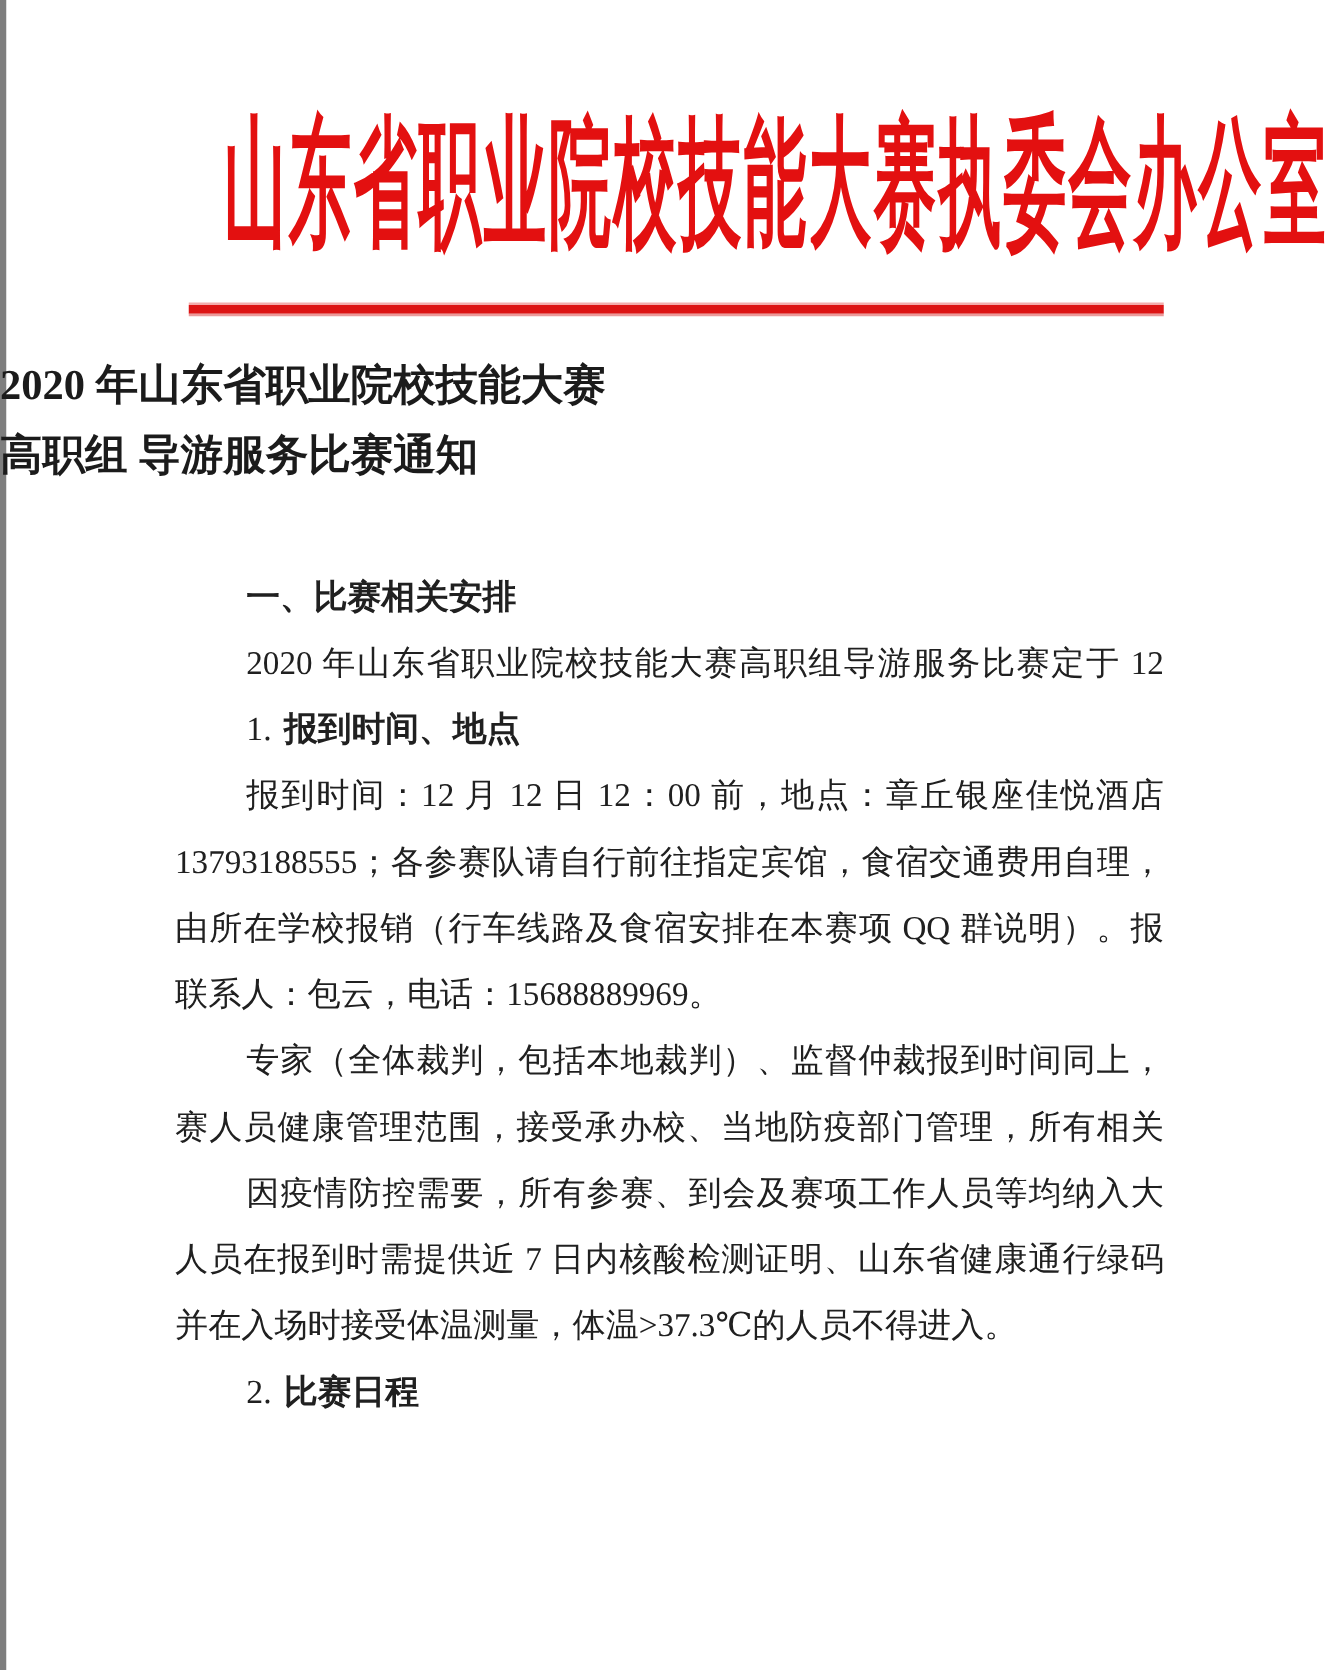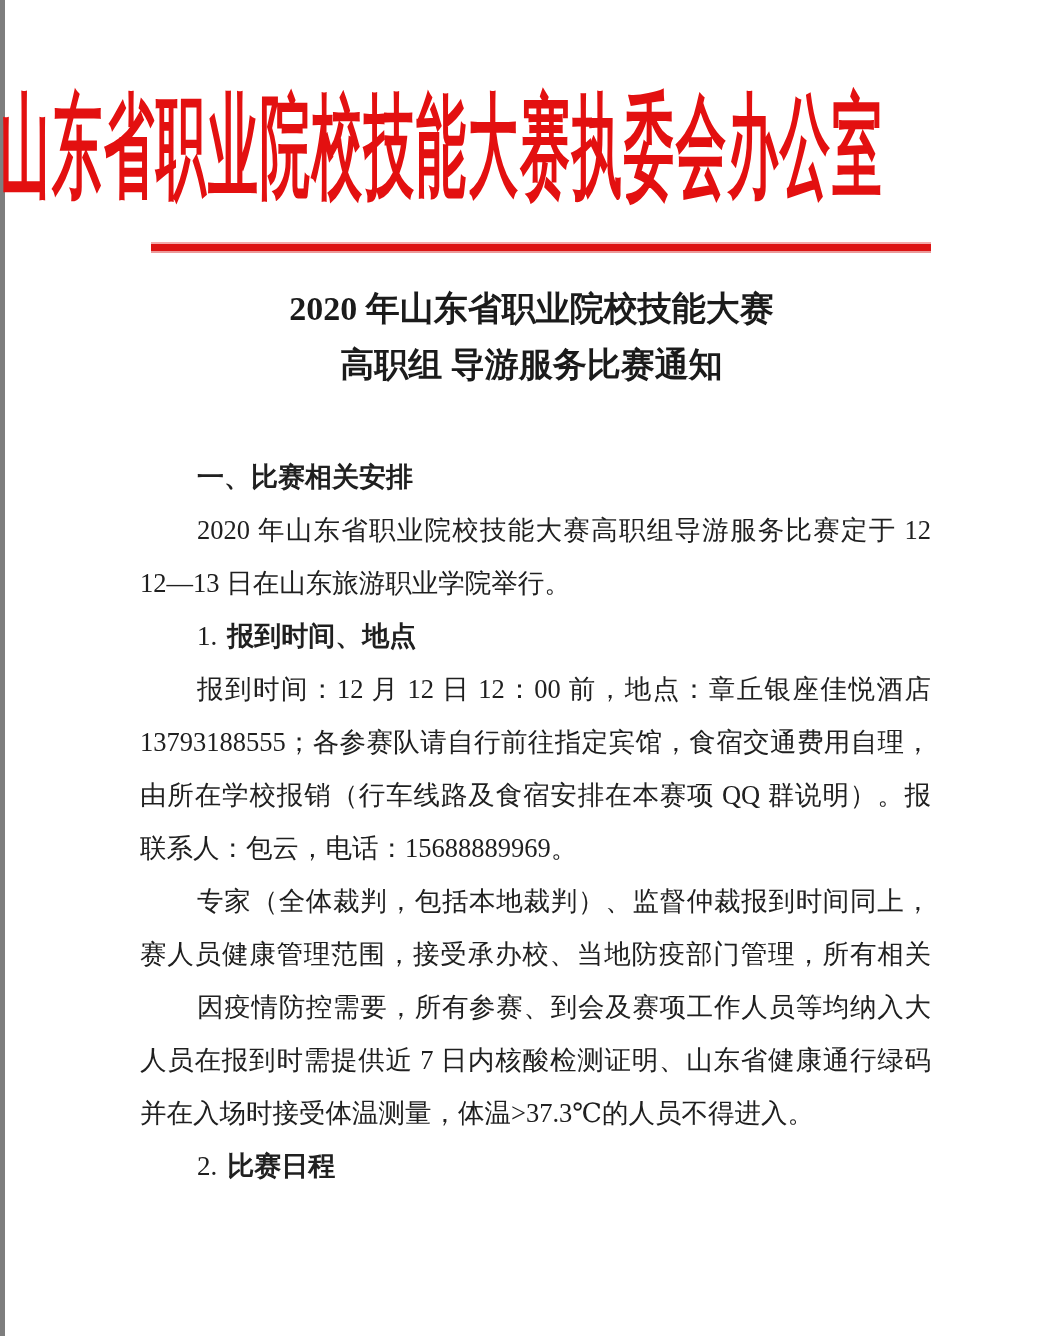--- a/index.html
+++ b/index.html
@@ -15,21 +15,21 @@
   
   .edge-strip {
     position: absolute; left: 0; top: 0;
     width: 5px; height: 1336px;
     background: var(--edge-gray, #7e7e7e);
   }
 
   
   .letterhead-wrap {
     position: absolute; top: 88px; left: 0; right: 0; height: 118px;
-    display: flex; align-items: center; justify-content: flex-start;
+    display: flex; align-items: center; justify-content: flex-end;
   }
   .letterhead {
     font-weight: bold;
     font-size: 50px;
     letter-spacing: 2px;
     white-space: nowrap;
     color: var(--red, #e31010);
     transform: scaleY(2.25);
     transform-origin: 50% 50%;
   }
@@ -38,21 +38,21 @@
   .red-rule {
     position: absolute; top: 242px; left: 151px; width: 780px;
   }
   .red-rule .band-top    { height: 2px; background: #f3acac; }
   .red-rule .band-main   { height: 7px; background: var(--rule-red, #dd1414); }
   .red-rule .band-bottom { height: 2px; background: #eb9a9a; }
 
   
   .doc-title {
     position: absolute; top: 281px; left: 0; right: 0;
-    text-align: center;
+    text-align: left;
     font-weight: bold;
     font-size: 34px;
     line-height: 56px;
     color: #1b1b1b;
   }
 
   
   .doc-body {
     position: absolute; top: 451px; left: 140px; width: 791px;
     font-size: 26.5px;
@@ -92,21 +92,20 @@
 </div>
 
 <div class="doc-title">
   <div>2020 年山东省职业院校技能大赛</div>
   <div>高职组 导游服务比赛通知</div>
 </div>
 
 <main class="doc-body">
     <div class="line heading indent">一、比赛相关安排</div>
     <div class="line body-line indent just">2020 年山东省职业院校技能大赛高职组导游服务比赛定于 12 月</div>
-    <div class="line body-line">12—13 日在山东旅游职业学院举行。</div>
     <div class="line heading indent"><span class="hnum">1.</span><span>报到时间、地点</span></div>
     <div class="line body-line indent just">报到时间：12 月 12 日 12：00 前，地点：章丘银座佳悦酒店（济</div>
     <div class="line body-line just">13793188555；各参赛队请自行前往指定宾馆，食宿交通费用自理，</div>
     <div class="line body-line just">由所在学校报销（行车线路及食宿安排在本赛项 QQ 群说明）。报到</div>
     <div class="line body-line">联系人：包云，电话：15688889969。</div>
     <div class="line body-line indent just">专家（全体裁判，包括本地裁判）、监督仲裁报到时间同上，均</div>
     <div class="line body-line just">赛人员健康管理范围，接受承办校、当地防疫部门管理，所有相关</div>
     <div class="line body-line indent just">因疫情防控需要，所有参赛、到会及赛项工作人员等均纳入大</div>
     <div class="line body-line just">人员在报到时需提供近 7 日内核酸检测证明、山东省健康通行绿码</div>
     <div class="line body-line">并在入场时接受体温测量，体温&gt;37.3℃的人员不得进入。</div>

